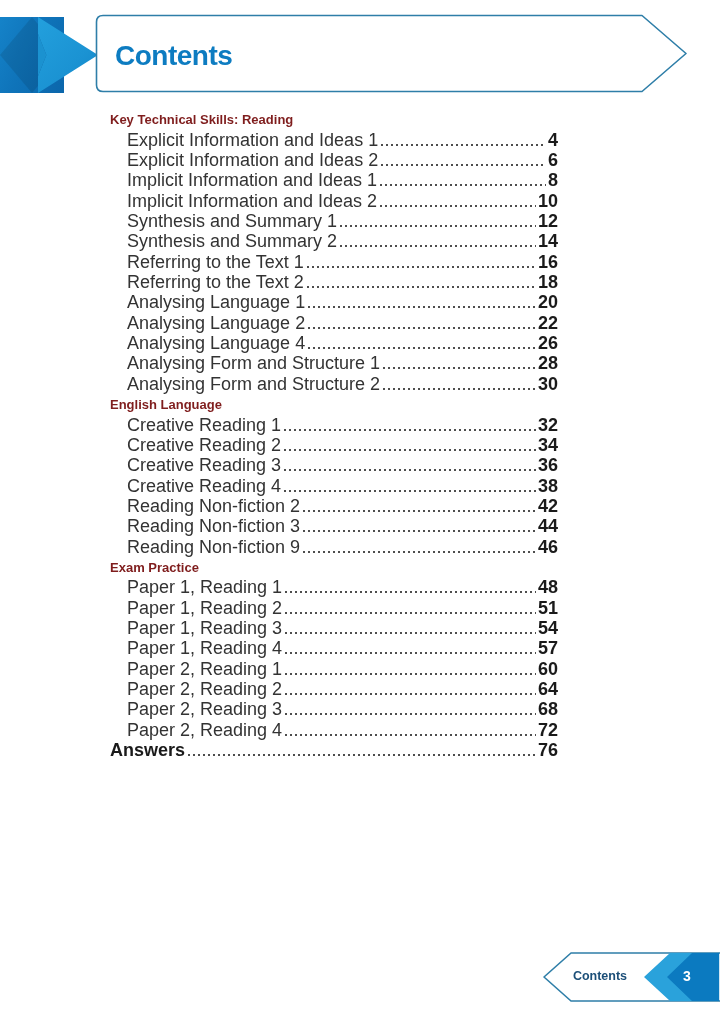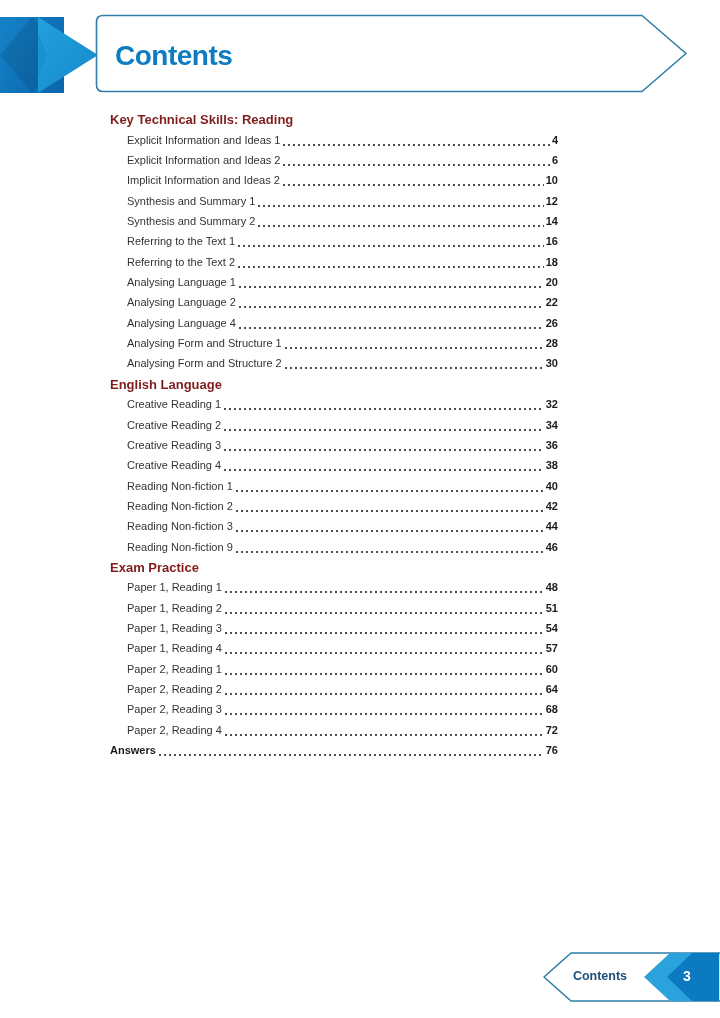--- a/index.html
+++ b/index.html
@@ -45,21 +45,21 @@
   }
 
   
   .toc {
     position: absolute; left: 110px; top: 108px;
     width: 448px;
   }
   .toc-row {
     height: 20.35px;
     display: flex; align-items: flex-end;
-    font-size: 11px; color: #333333;
+    font-size: 18px; color: #333333;
     line-height: 17px;
   }
   .toc-heading {
     height: 20.35px;
     display: flex; align-items: flex-end;
     font-size: 13px; font-weight: 700;
     color: #7f1d1d; line-height: 17px;
   }
   .toc-row.indent { padding-left: 17px; }
   .toc-row.bold-row { font-weight: 700; color: #1a1a1a; }
@@ -112,20 +112,25 @@
       <span class="toc-label">Explicit Information and Ideas 1</span>
       <span class="toc-leader"></span>
       <span class="toc-page">4</span>
     </div>
     <div class="toc-row indent">
       <span class="toc-label">Explicit Information and Ideas 2</span>
       <span class="toc-leader"></span>
       <span class="toc-page">6</span>
     </div>
     <div class="toc-row indent">
+      <span class="toc-label">Implicit Information and Ideas 1</span>
+      <span class="toc-leader"></span>
+      <span class="toc-page">8</span>
+    </div>
+    <div class="toc-row indent">
       <span class="toc-label">Implicit Information and Ideas 2</span>
       <span class="toc-leader"></span>
       <span class="toc-page">10</span>
     </div>
     <div class="toc-row indent">
       <span class="toc-label">Synthesis and Summary 1</span>
       <span class="toc-leader"></span>
       <span class="toc-page">12</span>
     </div>
     <div class="toc-row indent">
@@ -181,25 +186,20 @@
     </div>
     <div class="toc-row indent">
       <span class="toc-label">Creative Reading 3</span>
       <span class="toc-leader"></span>
       <span class="toc-page">36</span>
     </div>
     <div class="toc-row indent">
       <span class="toc-label">Creative Reading 4</span>
       <span class="toc-leader"></span>
       <span class="toc-page">38</span>
-    </div>
-    <div class="toc-row indent">
-      <span class="toc-label">Reading Non-fiction 1</span>
-      <span class="toc-leader"></span>
-      <span class="toc-page">40</span>
     </div>
     <div class="toc-row indent">
       <span class="toc-label">Reading Non-fiction 2</span>
       <span class="toc-leader"></span>
       <span class="toc-page">42</span>
     </div>
     <div class="toc-row indent">
       <span class="toc-label">Reading Non-fiction 3</span>
       <span class="toc-leader"></span>
       <span class="toc-page">44</span>

